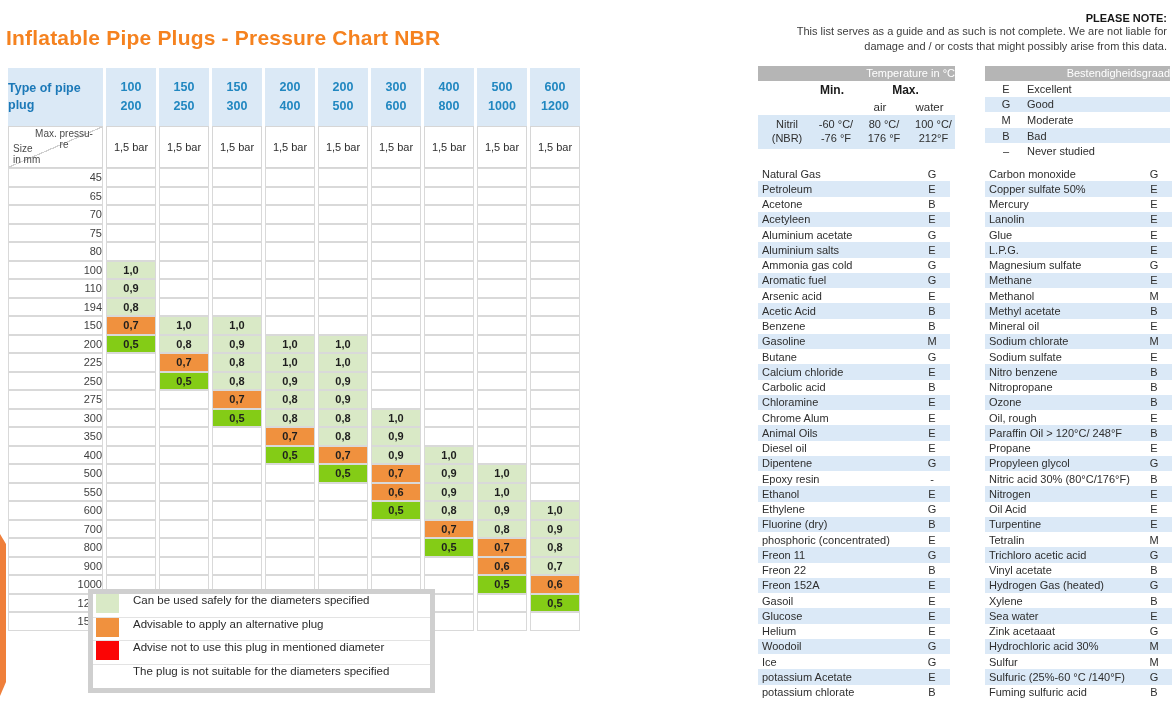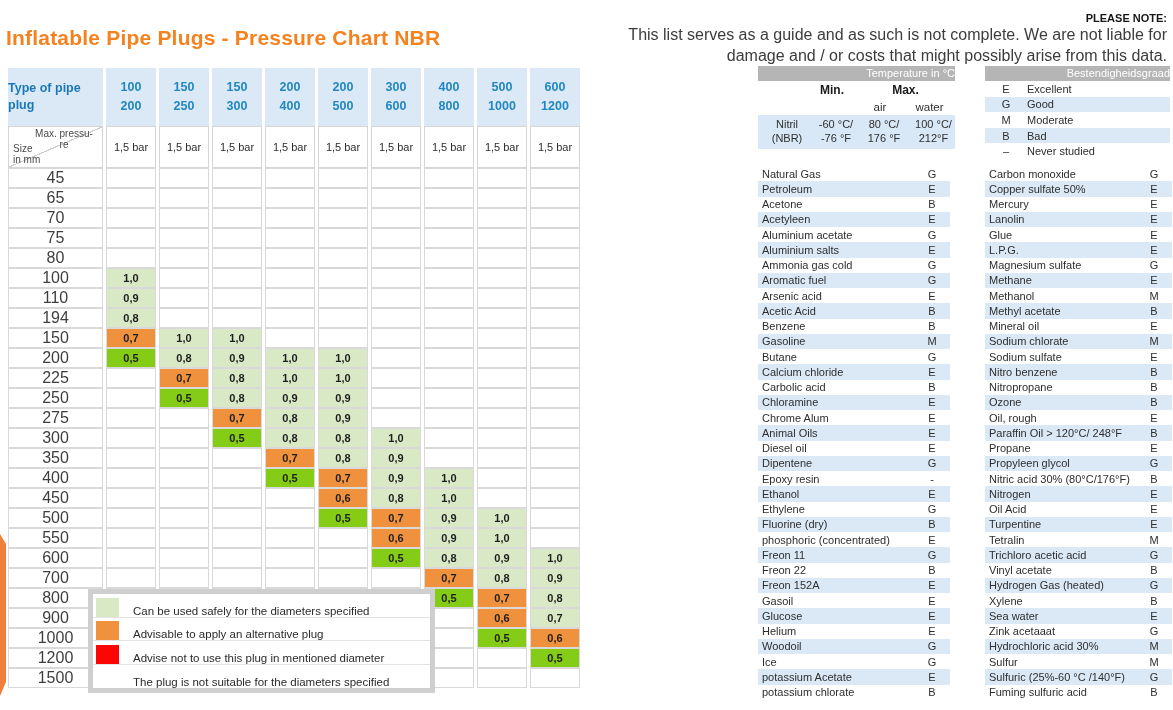--- a/index.html
+++ b/index.html
@@ -7,21 +7,21 @@
     width: 1173px; height: 710px; position: relative; overflow: hidden;
     background: #ffffff; font-family: "Liberation Sans", sans-serif;
   }
   
   .page-title {
     position: absolute; left: 6px; top: 26px;
     font-size: 21px; font-weight: bold; color: #f5821f; letter-spacing: .2px;
   }
   .note { position: absolute; right: 6px; top: 12px; text-align: right; color: #3c3c3c; }
   .note .nh { font-size: 11px; font-weight: bold; color: #161616; }
-  .note .nl { font-size: 16px; line-height: 1.32; }
+  .note .nl { font-size: 11px; line-height: 1.32; }
 
   
   table.pt {
     position: absolute; left: 5px; top: 68px;
     border-collapse: separate; border-spacing: 3px 0;
   }
   table.pt td, table.pt th { padding: 0; }
   .pt-corner {
     width: 95px; height: 58px; background: #dbe9f6; color: #1c79b8;
     font-size: 12.5px; font-weight: bold; text-align: left; padding-left: 8px;
@@ -36,34 +36,34 @@
     background: linear-gradient(to bottom right,
       #ffffff calc(50% - 0.6px), #cfcfcf calc(50% - 0.6px),
       #cfcfcf calc(50% + 0.6px), #ffffff calc(50% + 0.6px));
   }
   .pt-diag .dtop { position: absolute; top: 2px; right: 2px; width: 72px; text-align: center;
     font-size: 10px; color: #4a4a4a; line-height: 1.05; }
   .pt-diag .dbot { position: absolute; bottom: 2px; left: 4px; text-align: left;
     font-size: 10px; color: #4a4a4a; line-height: 1.05; }
   .pt-press { height: 42px; border: 1px solid #d6d6d6; text-align: center;
     font-size: 11px; color: #2e2e2e; vertical-align: middle; }
-  .pt-size { height: 18.5px; border: 1px solid #d9d9d9; text-align: center;
-    font-size: 16px; color: #3e3e3e; vertical-align: middle; }
+  .pt-size { height: 18.5px; border: 1px solid #d9d9d9; text-align: right;
+    font-size: 11px; color: #3e3e3e; vertical-align: middle; }
   .pt-val { height: 18.5px; border: 1px solid #d9d9d9; text-align: center;
     font-size: 11px; font-weight: bold; color: #1e1e1e; vertical-align: middle; }
   .c-g { background: #d9e9c6; }
   .c-o { background: #f0913e; }
   .c-r { background: #84cc16; }
 
   
   .legend {
     position: absolute; left: 88px; top: 589px; width: 347px;
     background: #ffffff; border: 5px solid #cfcfcf;
   }
-  .legend-row { display: flex; align-items: flex-end; height: 23.5px; border-bottom: 1px solid #e3e3e3; background:#fff; }
+  .legend-row { display: flex; align-items: flex-start; height: 23.5px; border-bottom: 1px solid #e3e3e3; background:#fff; }
   .legend-row:last-child { border-bottom: none; }
   .sw { width: 23px; height: 19px; margin-left: 3px; flex: 0 0 auto; }
   .sw-green { background: #d9e9c6; }
   .sw-orange { background: #f0913e; }
   .sw-red { background: #fb0505; }
   .sw-white { background: #ffffff; }
   .legend-row .ltxt { font-size: 11.5px; color: #2b2b2b; margin-left: 14px; }
 
   
   .ribbon {
@@ -368,32 +368,20 @@
         <td class="pt-val"></td>
         <td class="pt-val"></td>
         <td class="pt-val c-r">0,5</td>
         <td class="pt-val c-o">0,7</td>
         <td class="pt-val c-g">0,9</td>
         <td class="pt-val c-g">1,0</td>
         <td class="pt-val"></td>
         <td class="pt-val"></td>
       </tr>
       <tr>
-        <td class="pt-size">450</td>
-        <td class="pt-val"></td>
-        <td class="pt-val"></td>
-        <td class="pt-val"></td>
-        <td class="pt-val"></td>
-        <td class="pt-val c-o">0,6</td>
-        <td class="pt-val c-g">0,8</td>
-        <td class="pt-val c-g">1,0</td>
-        <td class="pt-val"></td>
-        <td class="pt-val"></td>
-      </tr>
-      <tr>
         <td class="pt-size">500</td>
         <td class="pt-val"></td>
         <td class="pt-val"></td>
         <td class="pt-val"></td>
         <td class="pt-val"></td>
         <td class="pt-val c-r">0,5</td>
         <td class="pt-val c-o">0,7</td>
         <td class="pt-val c-g">0,9</td>
         <td class="pt-val c-g">1,0</td>
         <td class="pt-val"></td>

